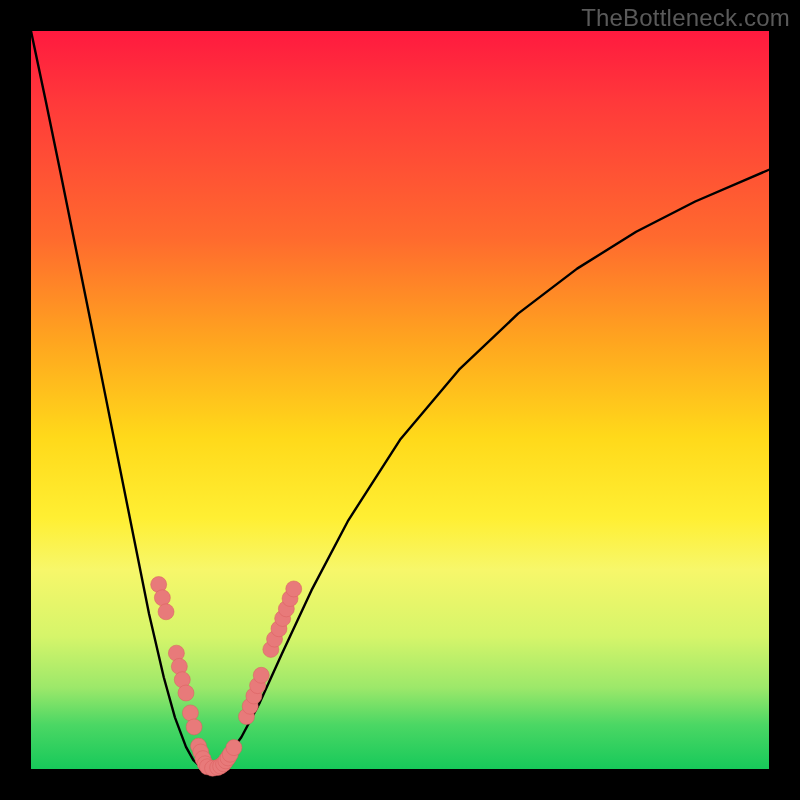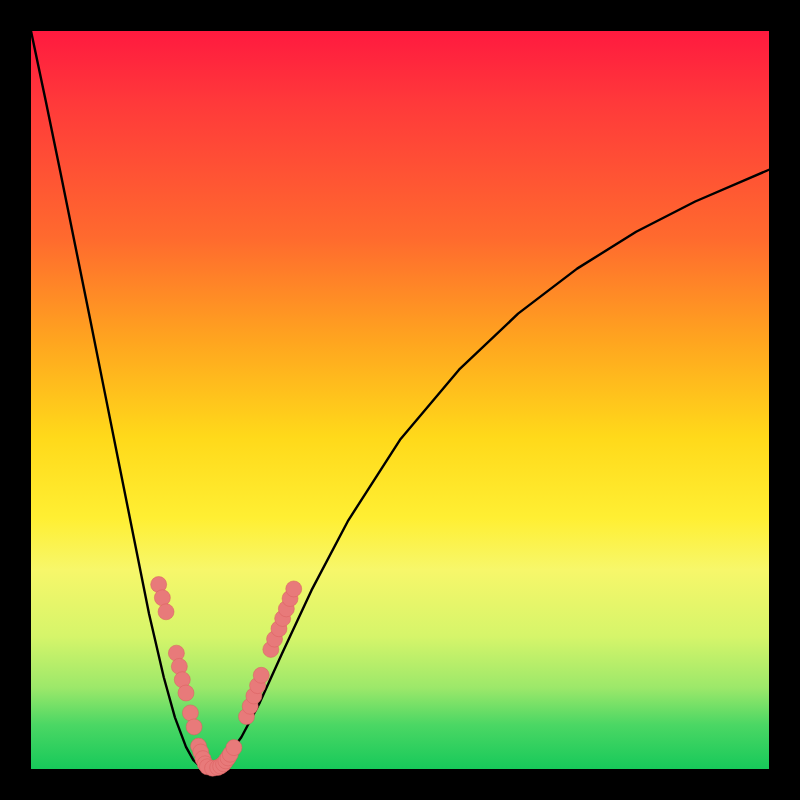--- a/index.html
+++ b/index.html
@@ -100,13 +100,14 @@
         <circle cx="239.85" cy="618.44" r="8" fill="#e87a7a" stroke="#d85f5f" stroke-width="0.5"></circle>
         <circle cx="243.54" cy="608.11" r="8" fill="#e87a7a" stroke="#d85f5f" stroke-width="0.5"></circle>
         <circle cx="247.97" cy="597.78" r="8" fill="#e87a7a" stroke="#d85f5f" stroke-width="0.5"></circle>
         <circle cx="251.66" cy="587.45" r="8" fill="#e87a7a" stroke="#d85f5f" stroke-width="0.5"></circle>
         <circle cx="255.35" cy="577.85" r="8" fill="#e87a7a" stroke="#d85f5f" stroke-width="0.5"></circle>
         <circle cx="259.04" cy="567.52" r="8" fill="#e87a7a" stroke="#d85f5f" stroke-width="0.5"></circle>
         <circle cx="262.73" cy="557.93" r="8" fill="#e87a7a" stroke="#d85f5f" stroke-width="0.5"></circle>
       </g>
   </svg>
 
+  <div class="watermark">TheBottleneck.com</div>
 </div>
 
 </body></html>

